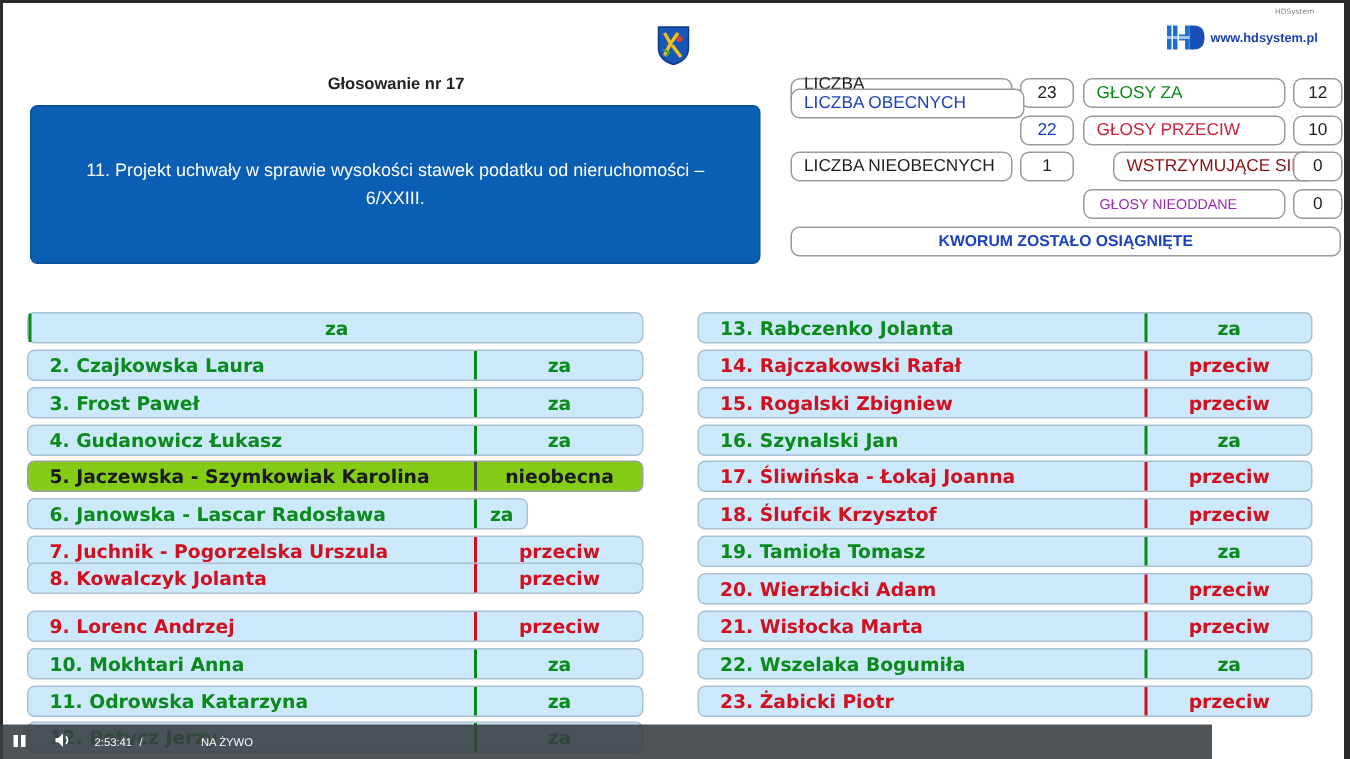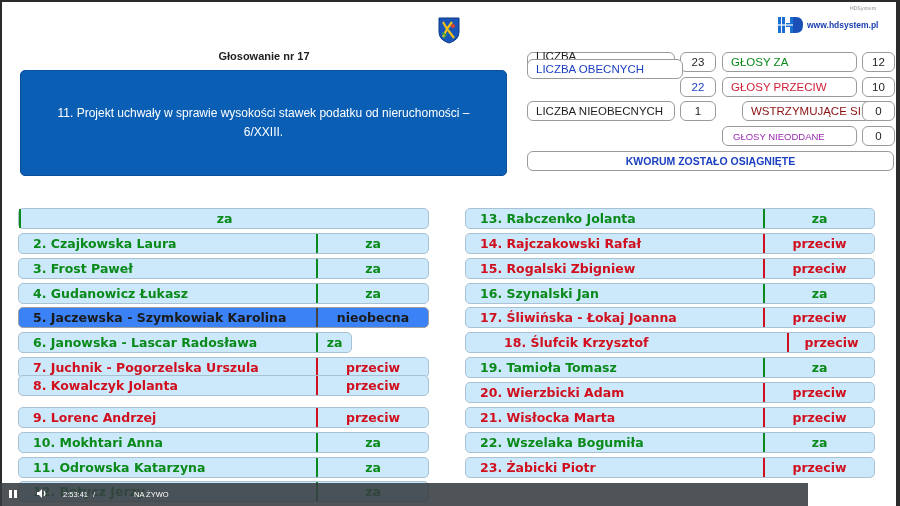--- a/index.html
+++ b/index.html
@@ -37,21 +37,21 @@
   }
   .pill.label { padding-left: 8px; }
   .pill.value { justify-content: center; }
   .pill.center { justify-content: center; font-weight: bold; }
   .row {
     position: absolute; height: 21px; border-radius: 5px;
     background: #cce8fb; border: 1.5px solid #a9c2d3;
     font-family: "DejaVu Sans", sans-serif; font-weight: bold; font-size: 12.5px;
     display: flex; align-items: center;
   }
-  .row.absent { background: #3b82f6; border-color: #a0a0a0; }
+  .row.absent { background: #84cc16; border-color: #a0a0a0; }
   .row .name { padding-left: 14px; flex: 1; white-space: nowrap; overflow: hidden; }
   .row .divider { width: 2px; height: 100%; }
   .row .vote { text-align: center; }
   .green { color: #0a8a1a; }
   .red { color: #d0101e; }
   .black { color: #1a1a1a; }
   .control-bar {
     position: absolute; left: 0; top: 483px; width: 808px; height: 23px;
     background: rgba(55,60,65,0.88); color: #fff; display: flex; align-items: center;
     font-family: "Liberation Sans", sans-serif; font-size: 7.5px;
@@ -223,21 +223,21 @@
       <div class="row" style="left: 463px; top: 280.55px; width: 410px;">
         <span class="name green" style="flex: 0 0 297px;">16. Szynalski Jan</span>
         <span class="divider" style="background: rgb(10, 138, 26);"></span>
         <span class="vote green" style="flex: 1 1 0%;">za</span>
       </div>
       <div class="row" style="left: 463px; top: 305.4px; width: 410px;">
         <span class="name red" style="flex: 0 0 297px;">17. Śliwińska - Łokaj Joanna</span>
         <span class="divider" style="background: rgb(208, 16, 30);"></span>
         <span class="vote red" style="flex: 1 1 0%;">przeciw</span>
       </div>
-      <div class="row" style="left: 463px; top: 330.25px; width: 410px; padding-left: 24px;">
+      <div class="row" style="left: 463px; top: 330.25px; width: 410px;">
         <span class="name red" style="flex: 0 0 297px;">18. Ślufcik Krzysztof</span>
         <span class="divider" style="background: rgb(208, 16, 30);"></span>
         <span class="vote red" style="flex: 1 1 0%;">przeciw</span>
       </div>
       <div class="row" style="left: 463px; top: 355.1px; width: 410px;">
         <span class="name green" style="flex: 0 0 297px;">19. Tamioła Tomasz</span>
         <span class="divider" style="background: rgb(10, 138, 26);"></span>
         <span class="vote green" style="flex: 1 1 0%;">za</span>
       </div>
       <div class="row" style="left: 463px; top: 379.95px; width: 410px;">

